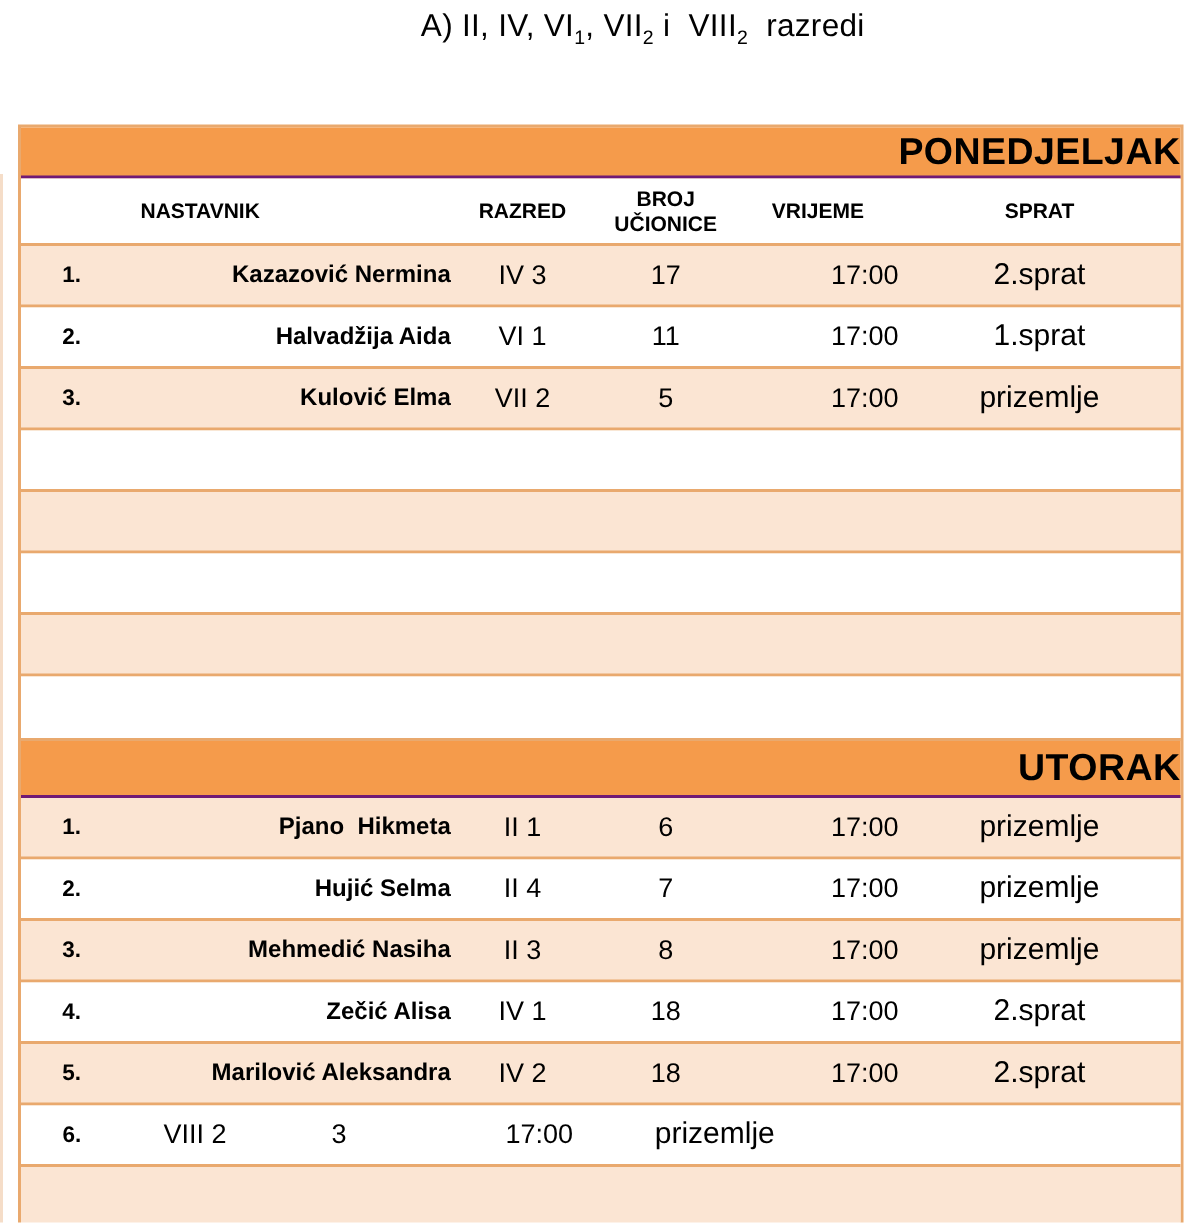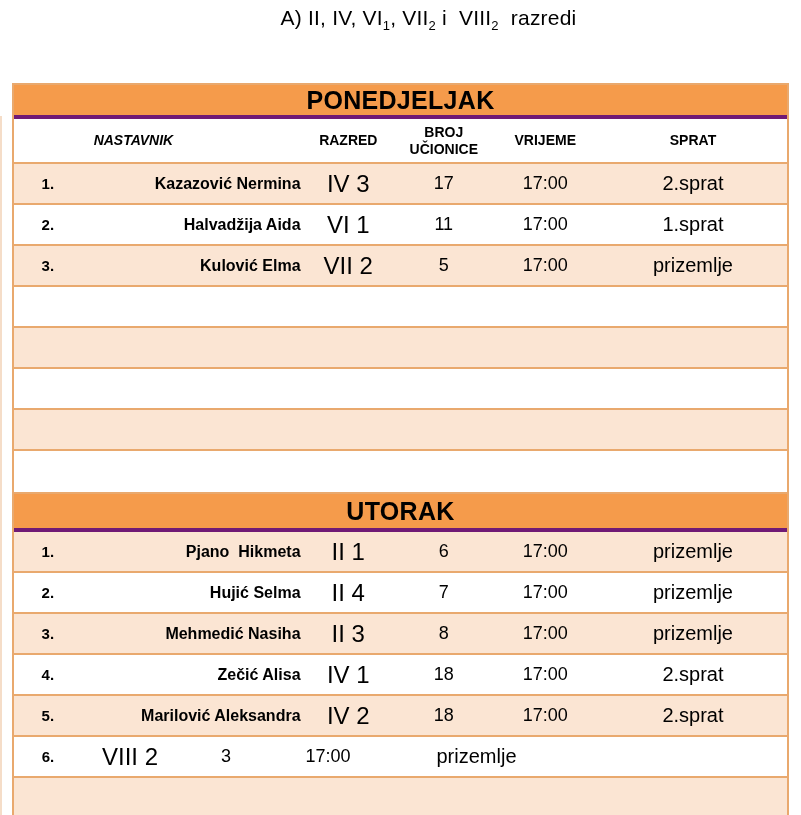--- a/index.html
+++ b/index.html
@@ -35,22 +35,22 @@
   .schedule {
     position: absolute;
     left: 12px; top: 77px;
     width: 777px;
     border: 2px solid #e9a96e;
     border-top: 2px solid #e9a96e;
   }
 
   .banner {
     background: #f59b4b;
-    display: flex; align-items: center; justify-content: center;
-    border-bottom: 4px solid #701a75;
+    display: flex; align-items: center; justify-content: flex-end;
+    border-bottom: 2px solid #701a75;
   }
   .banner.monday { height: 34px; }
   .banner.tuesday { height: 40px; border-top: 2px solid #e9a96e; }
   .banner-label {
     font-weight: bold;
     font-size: 25px;
     letter-spacing: 0.3px;
   }
 
   .header-row {
@@ -61,21 +61,21 @@
     align-items: center;
   }
   .hcell {
     font-weight: bold;
     font-size: 14px;
     text-align: center;
     line-height: 1.15;
     white-space: pre-line;
   }
   .hcell.h-num  { width: 68px; }
-  .hcell.h-name { width: 220px; text-align: left; padding-left: 12px; font-style: italic; }
+  .hcell.h-name { width: 220px; text-align: left; padding-left: 12px; }
   .hcell.h-razred  { width: 96px; text-align: center; }
   .hcell.h-broj    { width: 96px; }
   .hcell.h-vrijeme { width: 108px; }
   .hcell.h-sprat   { width: 189px; }
 
   .row {
     display: flex;
     height: 41px;
     align-items: center;
     border-bottom: 2px solid #e9a96e;
@@ -83,23 +83,23 @@
   .row:last-child { border-bottom: none; }
   .row.peach { background: #fbe5d3; }
   .row.white { background: #ffffff; }
 
   .cell { text-align: center; }
   .cell.col-num  { width: 68px; font-weight: bold; font-size: 15px; }
   .cell.col-nastavnik {
     width: 220px; text-align: right; padding-left: 8px;
     font-weight: bold; font-size: 16px; white-space: pre;
   }
-  .cell.col-razred  { width: 96px;  font-size: 24px; }
+  .cell.col-razred  { width: 96px;  font-size: 18px; }
   .cell.col-broj    { width: 96px;  font-size: 18px; }
-  .cell.col-vrijeme { width: 108px; font-size: 18px; }
+  .cell.col-vrijeme { width: 108px; font-size: 18px; text-align: right; }
   .cell.col-sprat   { width: 189px; font-size: 20px; }
 </style>
 </head>
 <body>
 
 <div class="page">
 
   <div class="edge-line"></div>
 
   <div class="title"><span>A) II, IV, VI</span><span class="sub">1</span><span>, VII</span><span class="sub">2</span><span> i  VIII</span><span class="sub">2</span><span>  razredi</span></div>

